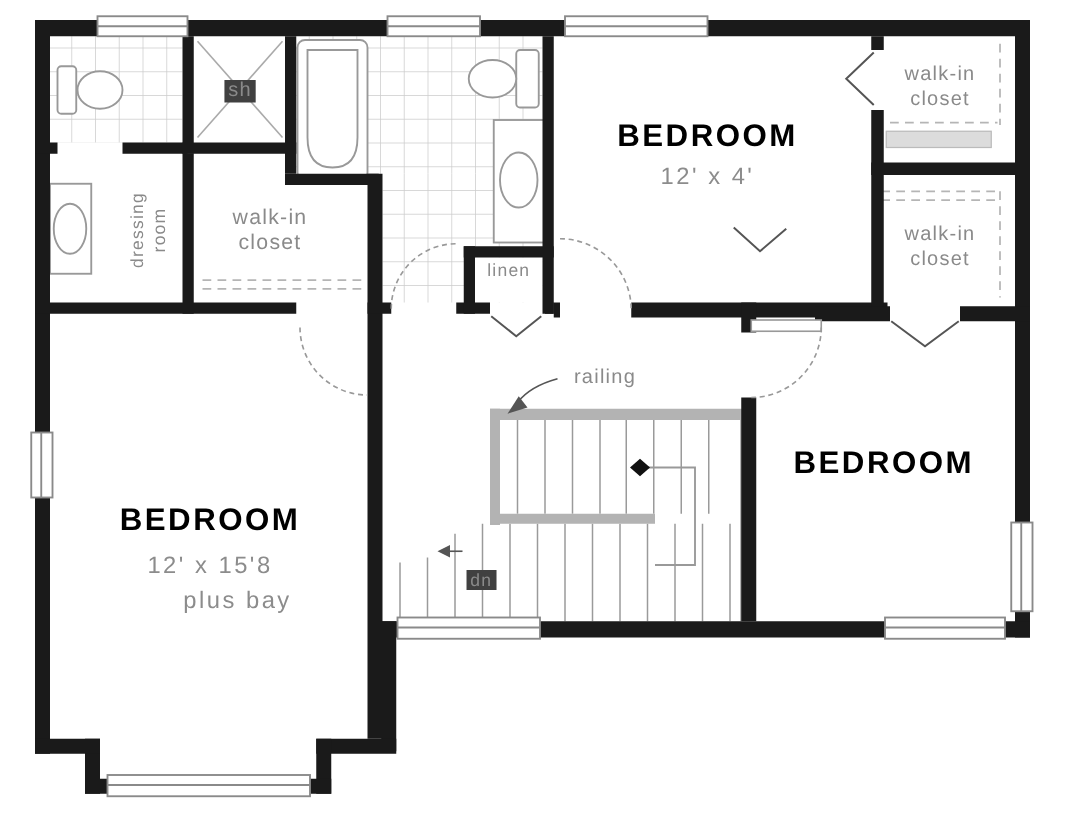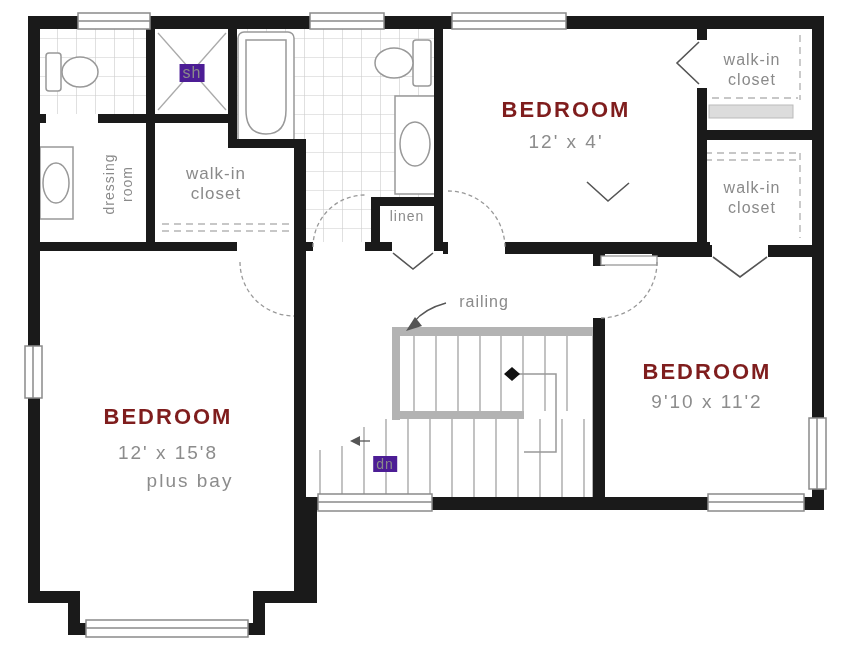--- a/index.html
+++ b/index.html
@@ -1,27 +1,27 @@
 <!DOCTYPE html>
 <html><head>
 <meta charset="utf-8">
 <style>
   html,body{margin:0;padding:0;background:#ffffff;}
   #plan{position:relative;width:852px;height:664px;background:#ffffff;overflow:hidden;
         font-family:"Liberation Sans", sans-serif;}
   #plan svg{position:absolute;left:0;top:0;}
   .lbl{position:absolute;transform:translate(-50%,-50%);text-align:center;white-space:pre;
        color:#8a8a8a;letter-spacing:1px;}
-  .room-name{color:#7f1d1d;font-weight:bold;font-size:22px;letter-spacing:2px;line-height:33px;}
+  .room-name{color:#000000;font-weight:bold;font-size:25px;letter-spacing:2px;line-height:33px;}
   .room-dims{color:#8c8c8c;font-size:19px;letter-spacing:2px;}
   .closet-lbl{font-size:16px;line-height:20px;color:#8a8a8a;}
   .small-lbl{font-size:14px;}
   .mid-lbl{font-size:16px;}
   .rotated{transform:translate(-50%,-50%) rotate(-90deg);}
-  .whitebg{background:#4c1d95;padding:0 3px;}
+  .whitebg{background:#404040;padding:0 3px;}
 </style>
 </head>
 <body>
 
 <div id="plan">
   <svg width="852" height="664" viewBox="0 0 852 664">
     <defs>
       <pattern id="tile" width="19" height="19" patternUnits="userSpaceOnUse">
         <rect width="19" height="19" fill="#ffffff"></rect>
         <path d="M 19 0 L 0 0 0 19" fill="none" stroke="#cccccc" stroke-width="1.2"></path>
@@ -243,14 +243,13 @@
 
   <div class="lbl mid-lbl" style="left:484px;top:302px;text-align:center;">railing</div>
 
   <div class="lbl small-lbl whitebg" style="left:385px;top:464px;">dn</div>
 
   <div class="lbl room-name" style="left:168px;top:400px;"><br><span>BEDROOM</span></div>
   <div class="lbl room-dims" style="left:168px;top:453px;">12' x 15'8</div>
   <div class="lbl room-dims" style="left:168px;top:481px;padding-left:44px;">plus bay</div>
 
   <div class="lbl room-name" style="left:707px;top:371px;">BEDROOM</div>
-  <div class="lbl room-dims" style="left:707px;top:402px;">9'10 x 11'2</div>
 </div>
 
 </body></html>

